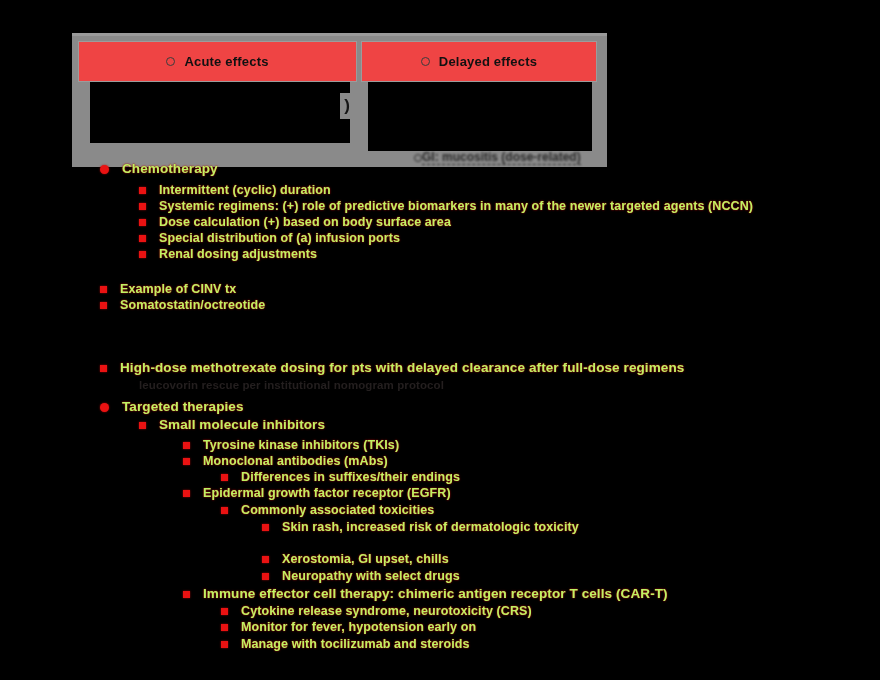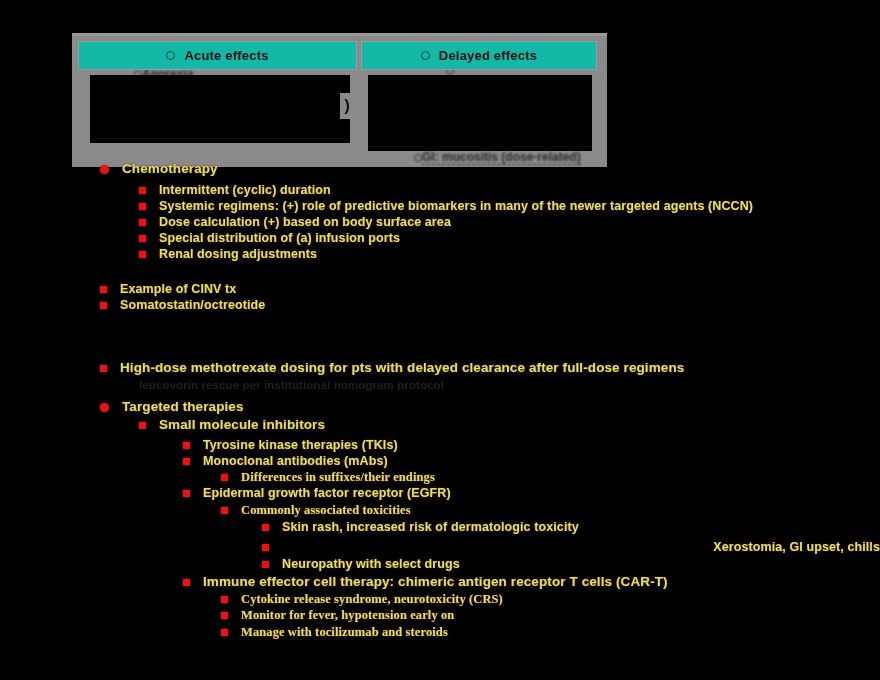--- a/index.html
+++ b/index.html
@@ -6,21 +6,21 @@
   #page{
     position:relative;width:880px;height:680px;background:#000;overflow:hidden;
     font-family:"Liberation Sans",sans-serif;
   }
   
   #panel{
     position:absolute;left:72px;top:33px;width:535px;height:134px;
     background:#8a8a8a;border-top:3px solid #9a9a9a;box-sizing:border-box;
   }
   .hdr-cell{
-    position:absolute;top:5px;height:29px;background:#14b8a6;
+    position:absolute;top:5px;height:41px;background:#ef4444;
     border:1px solid #9c9c9c;box-sizing:border-box;
     display:flex;align-items:center;justify-content:center;gap:9px;
     color:#111;font-weight:bold;font-size:13px;letter-spacing:.2px;
   }
   #hdr-left{left:6px;width:279px;}
   #hdr-right{left:289px;width:236px;}
   .hdr-bullet{
     width:7px;height:7px;border:1.5px solid #3c3c3c;border-radius:50%;
     display:inline-block;background:transparent;flex:0 0 auto;
   }
@@ -54,21 +54,21 @@
   .row.large{font-size:13.5px;line-height:18px;}
   .row.dark{
     color:#241f1f;text-shadow:none;filter:blur(.6px);font-size:11.5px;
   }
   .bullet{flex:0 0 auto;background:#ea1212;width:7px;height:7px;
     box-shadow:0 0 2px rgba(190,10,10,.9);}
   .bullet.circle{width:9px;height:9px;border-radius:50%;}
   .ind-0{padding-left:100px;}
   .ind-1{padding-left:139px;}
   .ind-2{padding-left:183px;}
-  .ind-3{padding-left:221px;font-family:Liberation Serif, serif;}
+  .ind-3{padding-left:221px;}
   .ind-4{padding-left:262px;}
 </style>
 </head>
 <body>
 
 <div id="page">
 
   <div id="panel">
 
     <div class="smudge" id="smudge-acute">
@@ -143,21 +143,21 @@
       <div class="row ind-0 large" style="margin-top: 5px;">
         <span class="bullet circle"></span>
         <span>Targeted therapies</span>
       </div>
       <div class="row ind-1 large" style="margin-top: 0px;">
         <span class="bullet"></span>
         <span>Small molecule inhibitors</span>
       </div>
       <div class="row ind-2" style="margin-top: 3px;">
         <span class="bullet"></span>
-        <span>Tyrosine kinase therapies (TKIs)</span>
+        <span>Tyrosine kinase inhibitors (TKIs)</span>
       </div>
       <div class="row ind-2" style="margin-top: 0px;">
         <span class="bullet"></span>
         <span>Monoclonal antibodies (mAbs)</span>
       </div>
       <div class="row ind-3" style="margin-top: 0px;">
         <span class="bullet"></span>
         <span>Differences in suffixes/their endings</span>
       </div>
       <div class="row ind-2" style="margin-top: 0px;">
@@ -165,21 +165,21 @@
         <span>Epidermal growth factor receptor (EGFR)</span>
       </div>
       <div class="row ind-3" style="margin-top: 1px;">
         <span class="bullet"></span>
         <span>Commonly associated toxicities</span>
       </div>
       <div class="row ind-4" style="margin-top: 1px;">
         <span class="bullet"></span>
         <span>Skin rash, increased risk of dermatologic toxicity</span>
       </div>
-      <div class="row ind-4" style="margin-top: 4px; justify-content: space-between;">
+      <div class="row ind-4" style="margin-top: 16px;">
         <span class="bullet"></span>
         <span>Xerostomia, GI upset, chills</span>
       </div>
       <div class="row ind-4" style="margin-top: 1px;">
         <span class="bullet"></span>
         <span>Neuropathy with select drugs</span>
       </div>
       <div class="row ind-2 large" style="margin-top: 1px;">
         <span class="bullet"></span>
         <span>Immune effector cell therapy: chimeric antigen receptor T cells (CAR-T)</span>

